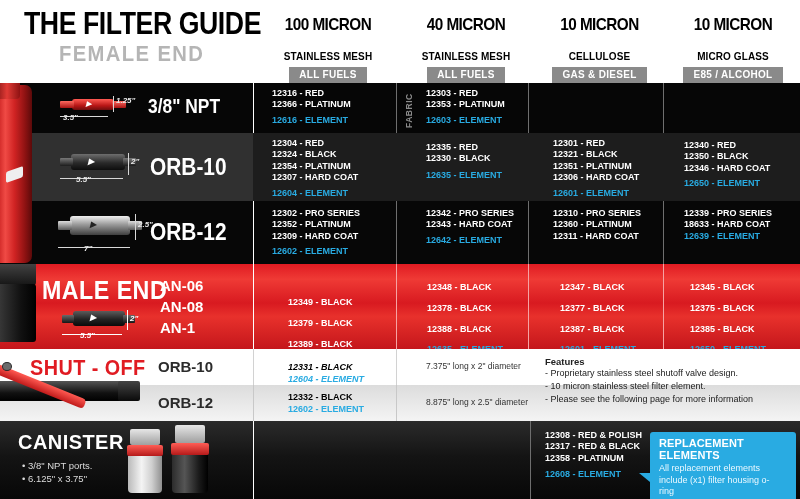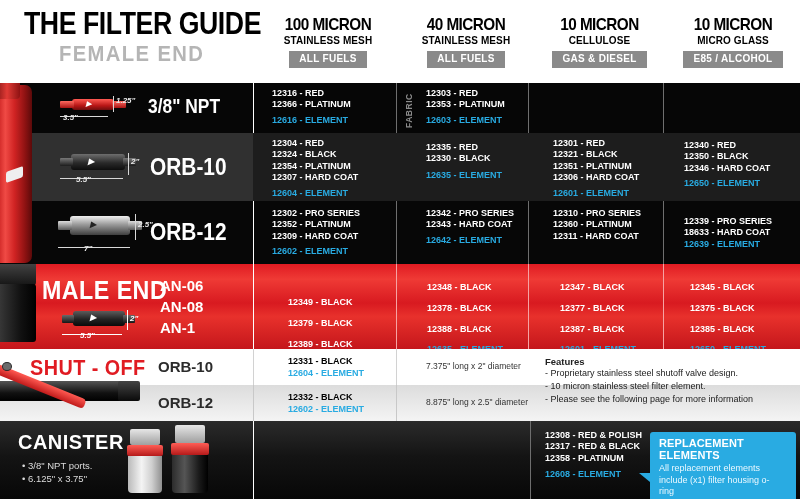--- a/index.html
+++ b/index.html
@@ -22,21 +22,21 @@
     letter-spacing:1.5px; transform:scaleX(0.92); transform-origin:left top;
   }
 
   .colhdr { position:absolute; top:16px; text-align:center; }
   .colhdr .ttl {
     font-size:17px; font-weight:bold; color:#000; letter-spacing:-0.6px;
     transform:scaleX(0.9); display:block; line-height:17px;
   }
   .colhdr .sub {
     font-size:10px; font-weight:bold; color:#000; letter-spacing:0.1px;
-    display:block; line-height:13px; margin-top:1px;
+    display:block; line-height:13px; margin-top:17px;
   }
   .colhdr .badge {
     display:inline-block; margin-top:4px; padding:2px 10px 3px 10px;
     background:#8a8a8a; color:#fff; font-size:10px; font-weight:bold;
     letter-spacing:0.3px; line-height:12px;
   }
 
   
   .band { position:absolute; left:0; width:800px; overflow:hidden; }
 
@@ -269,21 +269,21 @@
       <div class="pn w">12342 - PRO SERIES</div>
       <div class="pn w">12343 - HARD COAT</div>
       <div class="pn e" style="margin-top:4px;">12642 - ELEMENT</div>
     </div>
     <div class="cell" style="left:553px;width:110px;padding-top:7px;">
       <div class="pn w">12310 - PRO SERIES</div>
       <div class="pn w">12360 - PLATINUM</div>
       <div class="pn w">12311 - HARD COAT</div>
       <div class="pn e" style="margin-top:20px;">12610 - ELEMENT</div>
     </div>
-    <div class="cell" style="left:684px;width:110px;padding-top:15px;">
+    <div class="cell" style="left:684px;width:110px;padding-top:7px;">
       <div class="pn w">12339 - PRO SERIES</div>
       <div class="pn w">18633 - HARD COAT</div>
       <div class="pn e" style="">12639 - ELEMENT</div>
     </div>
   </div>
 
   <div class="band" style="top:264px;height:85px;
        background:linear-gradient(180deg,#e01b22 0%,#ef3a35 18%,#d81a20 46%,#e8312c 62%,#c4161b 100%);">
     <div class="vsep" style="left:253px;background:#ffffff;"></div>
     <div class="vsep" style="left:396px;background:#f6a3a3;"></div>
@@ -341,21 +341,21 @@
       <div class="pn w" style="line-height:21px;">12385 - BLACK</div>
       <div class="pn e" style="line-height:18px;">12650 - ELEMENT</div>
     </div>
   </div>
 
   <div class="band" style="top:349px;height:36px;background:#ffffff;">
     <div class="vsep" style="left:253px;background:#d2d2d2;"></div>
     <div class="vsep" style="left:396px;background:#d2d2d2;"></div>
     <div class="shutoff-title" style="left:30px;top:6px;">SHUT - OFF</div>
     <div class="sub-rowlabel dk" style="left:158px;top:9px;">ORB-10</div>
-    <div class="cell" style="left:288px;width:130px;padding-top:6px;">
+    <div class="cell" style="left:288px;width:130px;padding-top:12px;font-style:italic;">
       <div class="pn b" style="line-height:12px;">12331 - BLACK</div>
       <div class="pn e" style="line-height:12px;">12604 - ELEMENT</div>
     </div>
     <div class="dimnote" style="position:absolute;left:426px;top:12px;">7.375" long x 2" diameter</div>
   </div>
 
   <div class="band" style="top:385px;height:36px;
        background:linear-gradient(180deg,#dcdcdc,#f4f4f4);">
     <div class="vsep" style="left:253px;background:#c8c8c8;"></div>
     <div class="vsep" style="left:396px;background:#c8c8c8;"></div>

